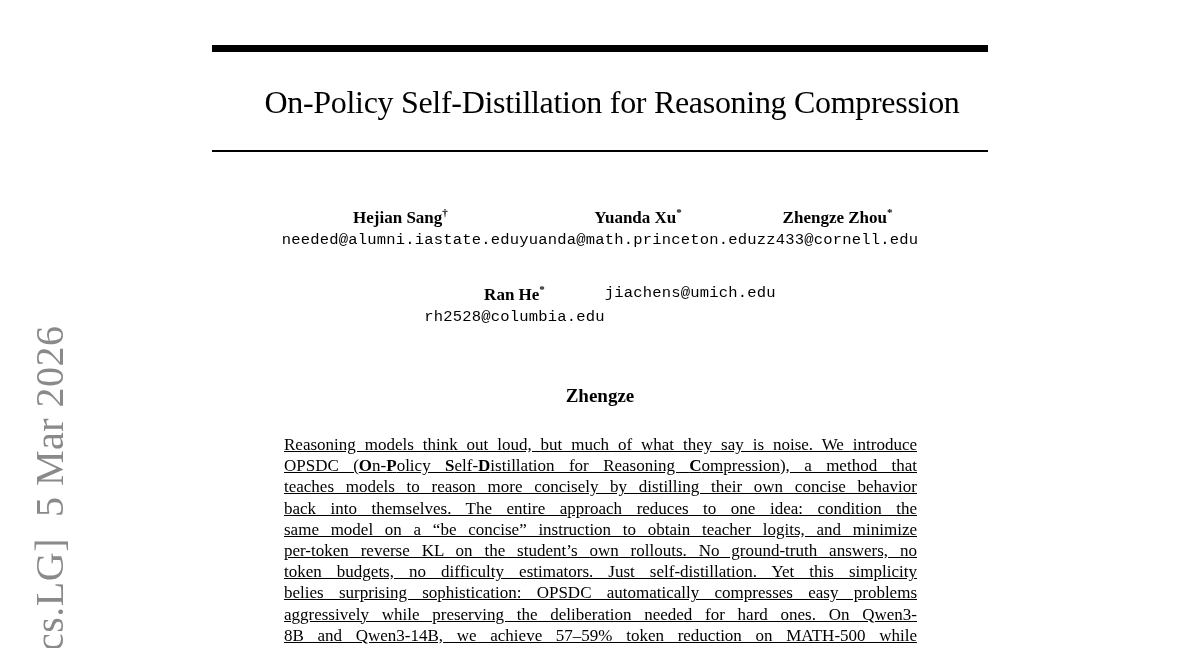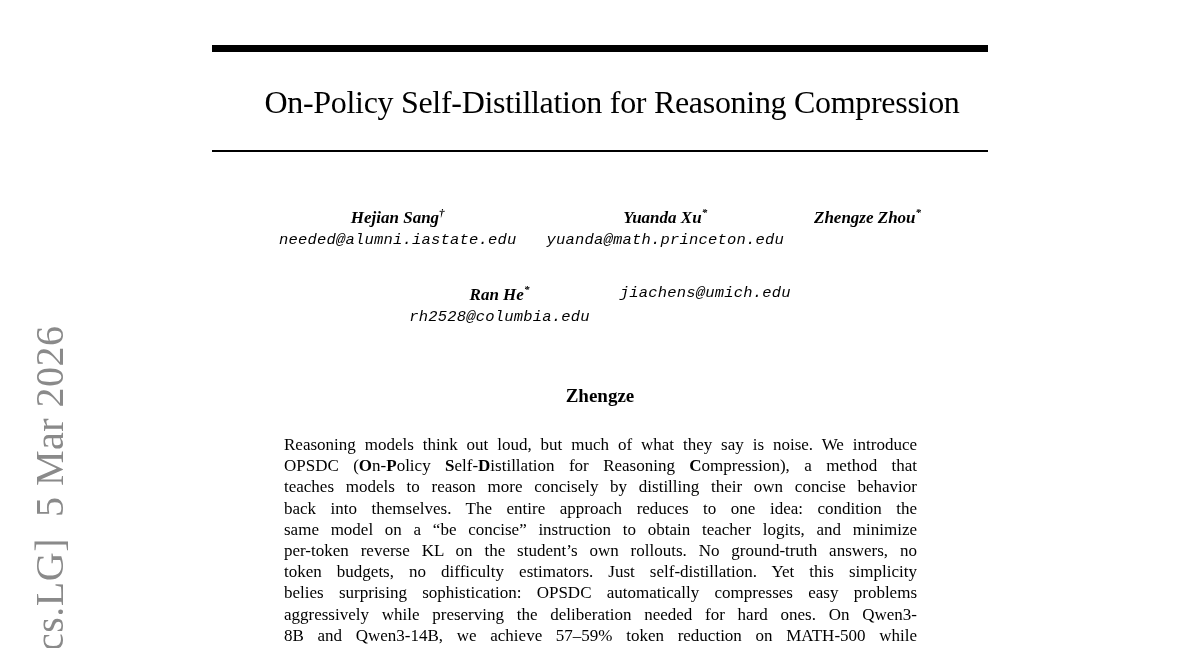--- a/index.html
+++ b/index.html
@@ -65,22 +65,20 @@
     height: 2px;
     background: #000000;
   }
 
   .authors-block {
     position: absolute;
     left: 0;
     width: 776px;
     display: flex;
     justify-content: center;
-    gap: 30px;
-    font-style: italic;
   }
   .authors-row-1 { top: 206px; }
   .authors-row-2 { top: 283px; }
 
   .author-cell { text-align: center; }
   .author-name {
     font-size: 17px;
     font-weight: bold;
     line-height: 24px;
     white-space: nowrap;
@@ -109,20 +107,21 @@
     font-weight: bold;
   }
 
   .abstract-body {
     position: absolute;
     left: 72px;   
     top: 434px;
     width: 633px;
     font-size: 17px;
     line-height: 21.2px;
+    text-decoration: underline;
   }
   .abstract-line {
     text-align: justify;
     text-align-last: justify;
     white-space: normal;
   }
   .abstract-line b { font-weight: bold; }
 </style>
 </head>
 <body>
@@ -143,20 +142,21 @@
         <div class="author-cell">
           <div class="author-name">Hejian Sang<sup>†</sup></div>
           <div class="author-email">needed@alumni.iastate.edu</div>
         </div>
         <div class="author-cell">
           <div class="author-name">Yuanda Xu<sup>*</sup></div>
           <div class="author-email">yuanda@math.princeton.edu</div>
         </div>
         <div class="author-cell">
           <div class="author-name">Zhengze Zhou<sup>*</sup></div>
+          <div class="author-email">zz433@cornell.edu</div>
         </div>
       </div>
 
     <div class="authors-block authors-row-2">
         <div class="author-cell">
           <div class="author-name">Ran He<sup>*</sup></div>
           <div class="author-email">rh2528@columbia.edu</div>
         </div>
         <div class="author-cell">
           <div class="author-email">jiachens@umich.edu</div>

